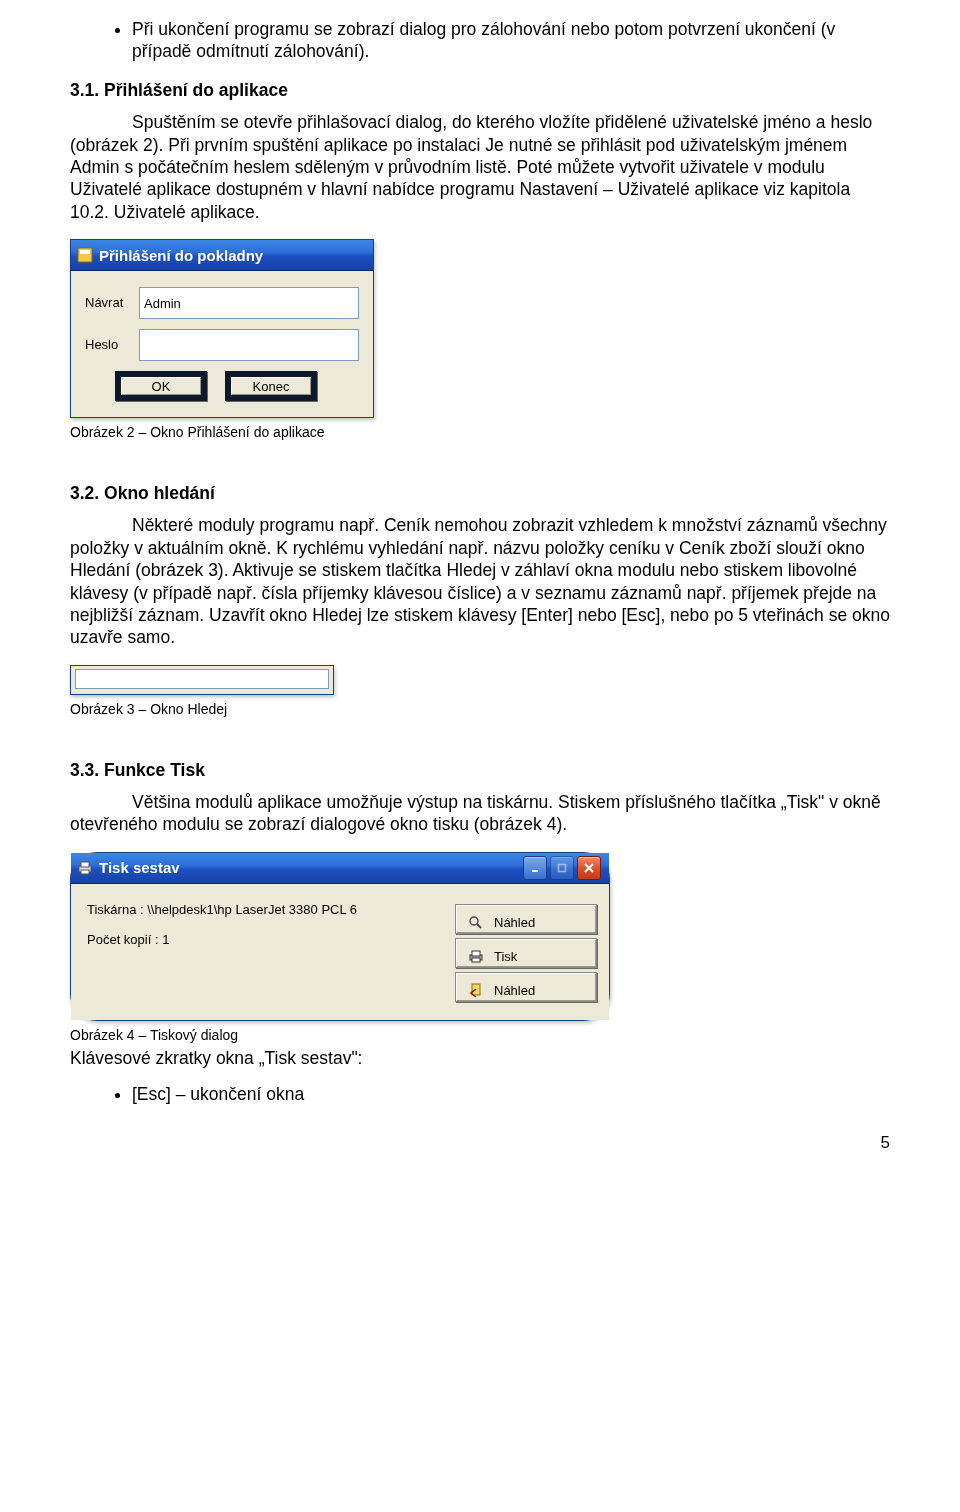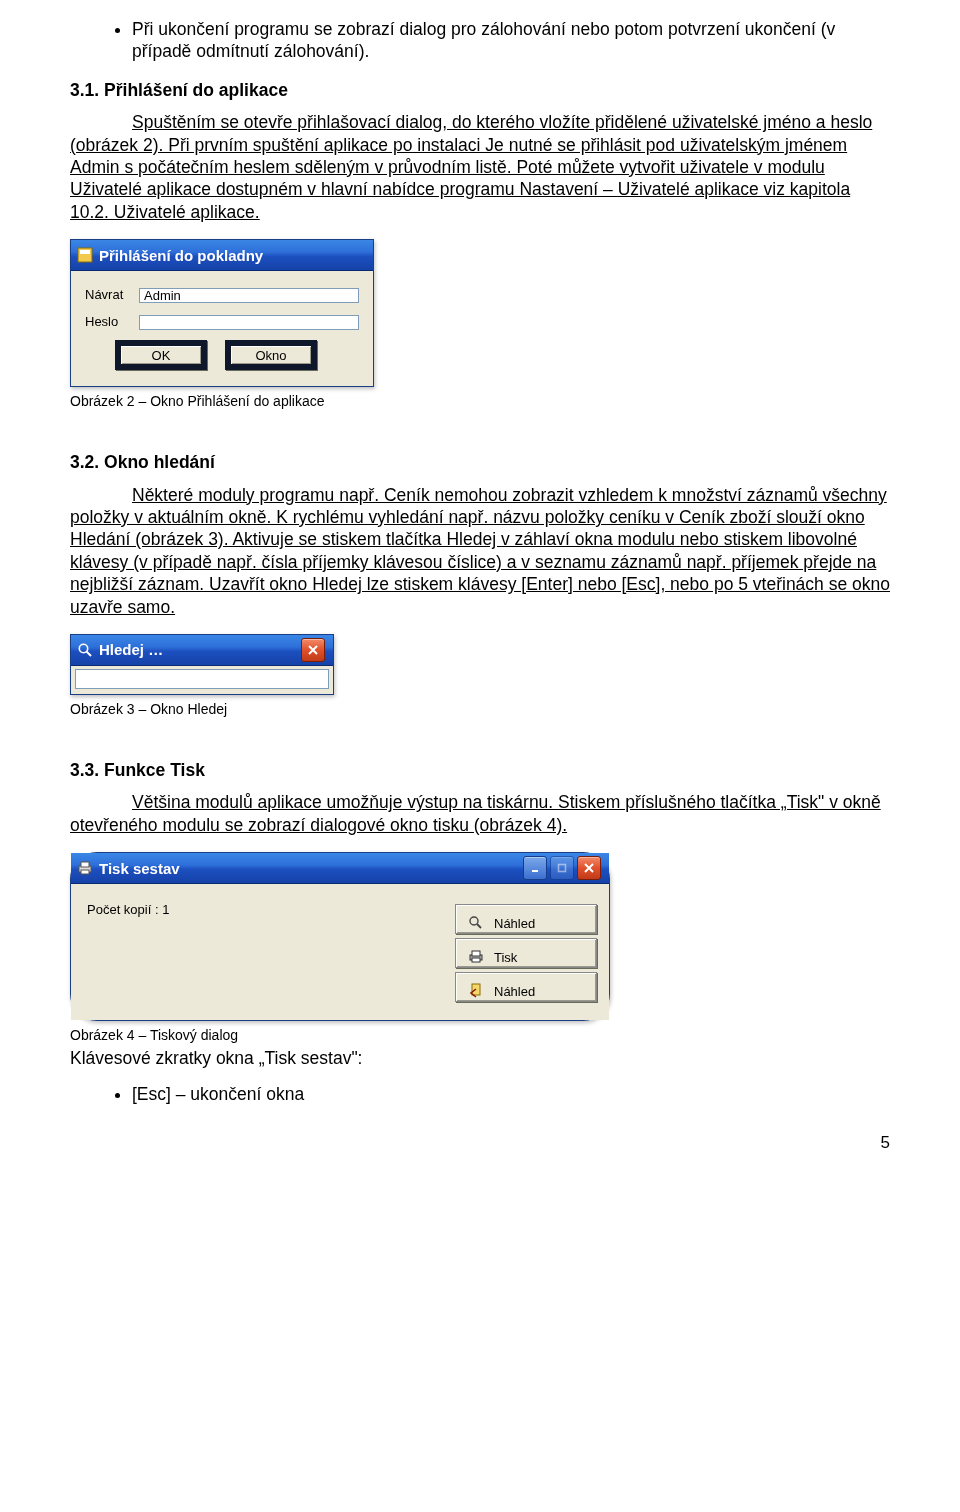--- a/index.html
+++ b/index.html
@@ -24,21 +24,20 @@
   }
   ul.bullet li {
     padding-right: 10px;
   }
   .heading {
     font-weight: bold;
     margin: 14px 0 10px 0;
   }
   .para-indent {
     margin: 0 0 16px 0;
-    text-decoration: underline;
   }
   .para-indent .first {
     display: block;
     text-indent: 62px;
   }
   .caption {
     font-size: 14px;
     margin: 6px 0 20px 0;
   }
   .pagenum {
@@ -93,21 +92,21 @@
     font-size: 13px;
   }
   .login-win { width: 302px; }
   .login-body { padding: 16px 14px 16px 14px; }
   .login-row { display:flex; align-items:center; margin-bottom:10px; gap:8px; }
   .login-row label { width: 46px; color:#000; }
   .login-row input {
     flex:1;
     border: 1px solid #7f9db9;
     background:#fff;
-    height: 15px;
+    height: 32px;
     padding: 2px 4px;
     font: 13px Tahoma, Arial, sans-serif;
     box-sizing: border-box;
   }
   .login-btns {
     display:flex; gap:18px; margin-top:10px;
     padding-left: 30px;
   }
   .btn3d {
     width: 92px; height: 30px;
@@ -184,53 +183,35 @@
       <div class="login-row">
         <label>Návrat</label>
         <input type="text" value="Admin" style="">
       </div>
       <div class="login-row">
         <label>Heslo</label>
         <input type="password" value="" style="">
       </div>
       <div class="login-btns">
         <button class="btn3d">OK</button>
-        <button class="btn3d">Okno</button>
+        <button class="btn3d">Konec</button>
       </div>
     </div>
   </div>
 
   <div class="caption">Obrázek 2 – Okno Přihlášení do aplikace</div>
 
   <div style="height:6px"></div>
   <div class="heading">3.2. Okno hledání</div>
 
   <div class="para-indent">
     <span style="display: block; text-indent: 62px;">Některé moduly programu např. Ceník nemohou zobrazit vzhledem k množství záznamů všechny položky v aktuálním okně. K rychlému vyhledání např. názvu položky ceníku v Ceník zboží slouží okno Hledání (obrázek 3). Aktivuje se stiskem tlačítka Hledej v záhlaví okna modulu nebo stiskem libovolné klávesy (v případě např. čísla příjemky klávesou číslice) a v seznamu záznamů např. příjemek přejde na nejbližší záznam. Uzavřít okno Hledej lze stiskem klávesy [Enter] nebo [Esc], nebo po 5 vteřinách se okno uzavře samo.</span>
   </div>
 
   <div class="win hledej-win">
-    <div class="titlebar">
-      <span class="title-icon">
-        <svg viewBox="0 0 16 16">
-            <circle cx="6.5" cy="6.5" r="4.2" fill="none" stroke="#fff" stroke-width="1.6"></circle>
-            <line x1="9.5" y1="9.5" x2="14" y2="14" stroke="#fff" stroke-width="2"></line>
-          </svg>
-      </span>
-      <span>Hledej …</span>
-      <span class="spacer"></span>
-      <span class="winbtns">
-        <span class="winbtn close">
-          <svg viewBox="0 0 10 10" width="10" height="10">
-              <line x1="1" y1="1" x2="9" y2="9" stroke="#fff" stroke-width="2"></line>
-              <line x1="9" y1="1" x2="1" y2="9" stroke="#fff" stroke-width="2"></line>
-            </svg>
-        </span>
-      </span>
-    </div>
     <div class="winbody hledej-body">
       <input type="text" value="" style="">
     </div>
   </div>
 
   <div class="caption">Obrázek 3 – Okno Hledej</div>
 
   <div style="height:6px"></div>
   <div class="heading">3.3. Funkce Tisk</div>
 
@@ -263,20 +244,21 @@
         <span class="winbtn close">
           <svg viewBox="0 0 10 10" width="10" height="10">
               <line x1="1" y1="1" x2="9" y2="9" stroke="#fff" stroke-width="2"></line>
               <line x1="9" y1="1" x2="1" y2="9" stroke="#fff" stroke-width="2"></line>
             </svg>
         </span>
       </span>
     </div>
     <div class="winbody tisk-body">
       <div class="tisk-col-left">
+        <div class="tisk-line">Tiskárna :  \\helpdesk1\hp LaserJet 3380 PCL 6</div>
         <div class="tisk-line">Počet kopií :  1</div>
       </div>
       <div class="tisk-col-right">
         <button class="tisk-btn">
           <span class="ic">
             <svg viewBox="0 0 16 16">
                 <circle cx="6" cy="6" r="4" fill="none" stroke="#444" stroke-width="1.4"></circle>
                 <line x1="9" y1="9" x2="13" y2="13" stroke="#444" stroke-width="1.8"></line>
               </svg>
           </span>

